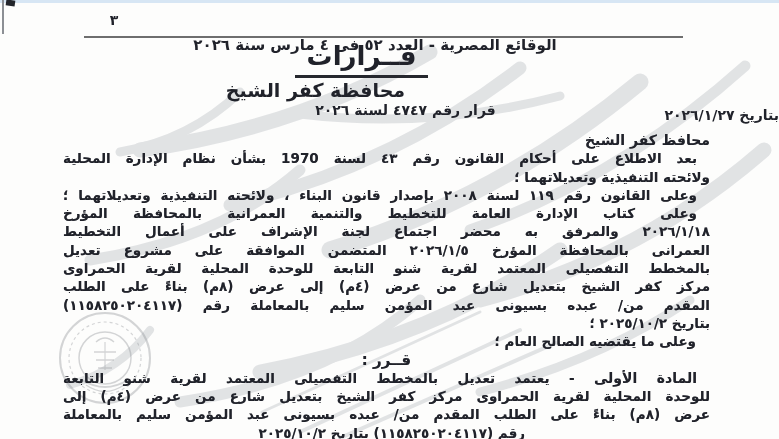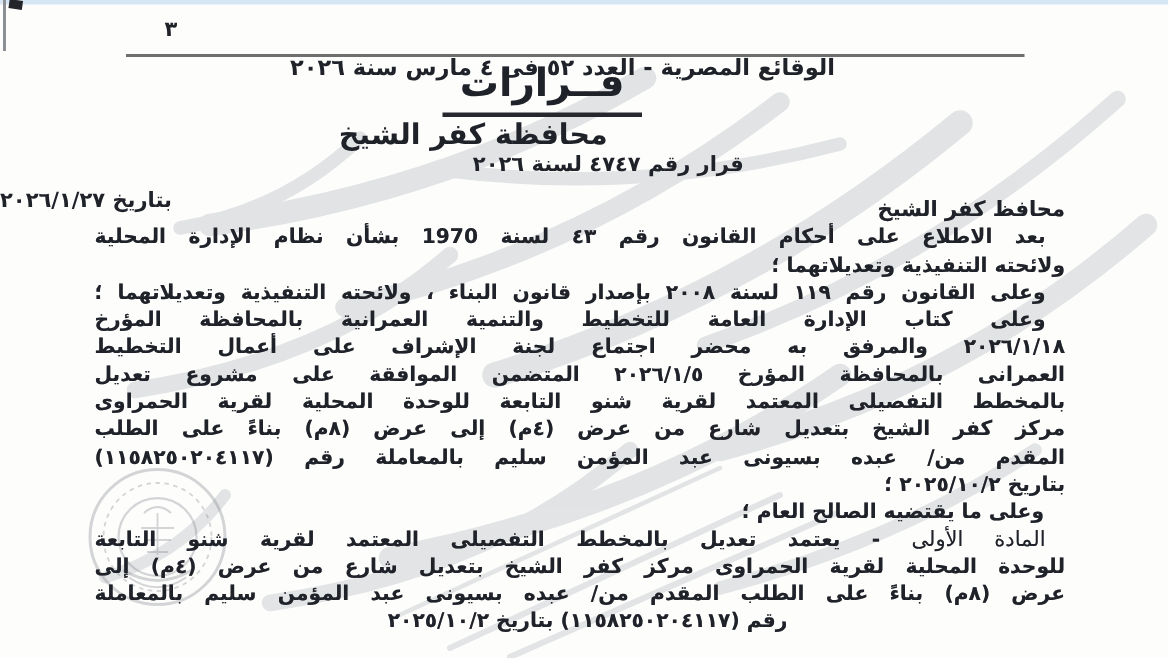--- a/index.html
+++ b/index.html
@@ -16,34 +16,34 @@
   .pnum{left:96px;top:12px;width:36px;text-align:center;font-size:14px;font-weight:700;}
   .journal{left:50px;top:11px;width:650px;text-align:center;font-size:15px;font-weight:700;letter-spacing:.2px;margin-top:25px;}
   .rule{left:84px;top:36px;width:599px;height:2px;background:#6e6e6e;}
   .titlewrap{left:0;top:42px;width:723px;text-align:center;}
   .title{
     display:inline-block;font-size:26px;font-weight:700;
     border-bottom:3px solid #26282e;padding:0 12px 3px 12px;line-height:1.15;
   }
   .authority{left:0;top:79px;width:631px;text-align:center;font-size:19px;font-weight:700;}
   .decno{left:16px;top:102px;width:779px;text-align:center;font-size:14px;font-weight:700;}
-  .decdate{left:0;top:126px;width:779px;text-align:left;font-size:14px;font-weight:700;}
+  .decdate{left:0;top:107px;width:779px;text-align:right;font-size:14px;font-weight:700;}
   .bodytext{left:63px;top:131px;width:647px;direction:rtl;}
   .bline{
     line-height:18.3px;font-size:13.5px;font-weight:700;
     text-align:right;white-space:nowrap;
     text-shadow:0 0 .4px rgba(32,34,42,.45);
   }
   .l-full{white-space:normal;text-align:justify;text-align-last:justify;}
   .l-first{padding-right:13px;}
   .l-ind{padding-right:14px;}
   .salutation{font-size:14px;}
   .decided{text-align:center;text-align-last:center;font-size:15px;}
   .lastline{text-align:right;text-align-last:right;padding-right:185px;white-space:nowrap;}
-  .b{font-weight:400;font-size:14px;}
+  .b{font-weight:700;font-size:14px;}
   svg{display:block;}
   .wm{left:0;top:0;pointer-events:none;}
   .sealwrap{left:50px;top:308px;pointer-events:none;}
 </style>
 </head>
 <body>
 
 <div id="page">
 
   <svg class="abs wm" width="779" height="439" viewBox="0 0 779 439" fill="none" opacity="0.42">
@@ -99,20 +99,21 @@
     <div class="bline">ولائحته التنفيذية وتعديلاتهما ؛</div>
     <div class="bline l-full l-first">وعلى القانون رقم ١١٩ لسنة ٢٠٠٨ بإصدار قانون البناء ، ولائحته التنفيذية وتعديلاتهما ؛</div>
     <div class="bline l-full l-first">وعلى كتاب الإدارة العامة للتخطيط والتنمية العمرانية بالمحافظة المؤرخ</div>
     <div class="bline l-full">٢٠٢٦/١/١٨ والمرفق به محضر اجتماع لجنة الإشراف على أعمال التخطيط</div>
     <div class="bline l-full">العمرانى بالمحافظة المؤرخ ٢٠٢٦/١/٥ المتضمن الموافقة على مشروع تعديل</div>
     <div class="bline l-full">بالمخطط التفصيلى المعتمد لقرية شنو التابعة للوحدة المحلية لقرية الحمراوى</div>
     <div class="bline l-full">مركز كفر الشيخ بتعديل شارع من عرض (⁦٤م⁩) إلى عرض (⁦٨م⁩) بناءً على الطلب</div>
     <div class="bline l-full">المقدم من/ عبده بسيونى عبد المؤمن سليم بالمعاملة رقم (١١٥٨٢٥٠٢٠٤١١٧)</div>
     <div class="bline">بتاريخ ٢٠٢٥/١٠/٢ ؛</div>
     <div class="bline l-ind">وعلى ما يقتضيه الصالح العام ؛</div>
+    <div class="bline decided">قــرر :</div>
     <div class="bline l-full l-first">
       <span class="b">المادة الأولى</span><span> - يعتمد تعديل بالمخطط التفصيلى المعتمد لقرية شنو التابعة</span>
     </div>
     <div class="bline l-full">للوحدة المحلية لقرية الحمراوى مركز كفر الشيخ بتعديل شارع من عرض (⁦٤م⁩) إلى</div>
     <div class="bline l-full">عرض (⁦٨م⁩) بناءً على الطلب المقدم من/ عبده بسيونى عبد المؤمن سليم بالمعاملة</div>
     <div class="bline lastline">رقم (١١٥٨٢٥٠٢٠٤١١٧) بتاريخ ٢٠٢٥/١٠/٢</div>
   </div>
 
 </div>
 

